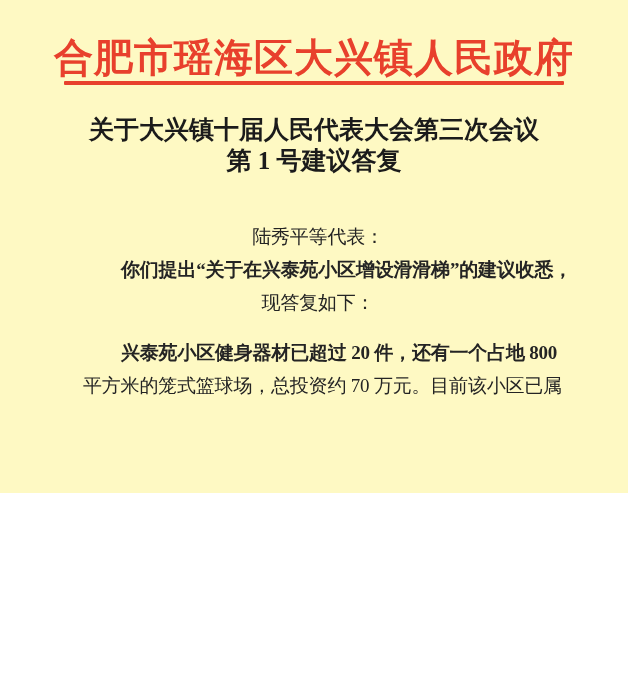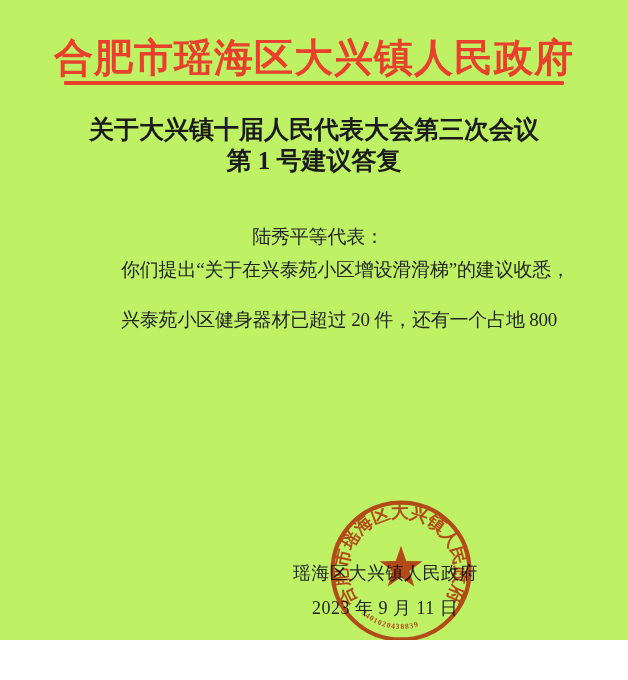--- a/index.html
+++ b/index.html
@@ -1,20 +1,20 @@
 <!DOCTYPE html>
 <html><head>
 <meta charset="utf-8">
 <style>
   html, body { margin: 0; padding: 0; background: #ffffff; }
   .page {
     position: relative;
     width: 628px;
-    height: 640px;
-    background: #bef264;
+    height: 493px;
+    background: #fef9c3;
     overflow: hidden;
     font-family: "Liberation Serif", "DejaVu Serif", serif;
   }
   .agency-header {
     position: absolute;
     top: 34px;
     left: 0;
     width: 100%;
     text-align: center;
     font-size: 39px;
@@ -48,21 +48,21 @@
     position: absolute;
     top: 220px;
     left: 83px;
     width: 470px;
     font-size: 19px;
     line-height: 33px;
     color: #242424;
     letter-spacing: -0.2px;
   }
   .doc-body .line { white-space: nowrap; text-align: center; }
-  .doc-body .indent { padding-left: 38px; }
+  .doc-body .indent { padding-left: 38px; font-weight: bold; }
   .doc-body .para-gap { margin-top: 17px; }
   .signature-name {
     position: absolute;
     top: 561px;
     left: 293px;
     font-size: 18px;
     letter-spacing: 0.5px;
     color: #242424;
     white-space: nowrap;
     z-index: 1;
@@ -125,21 +125,23 @@
   <div class="header-rule"></div>
 
   <div class="doc-title">
     <div>关于大兴镇十届人民代表大会第三次会议</div>
     <div>第 1 号建议答复</div>
   </div>
 
   <div class="doc-body">
     <div class="line">陆秀平等代表：</div>
     <div class="line indent">你们提出“关于在兴泰苑小区增设滑滑梯”的建议收悉，</div>
+    <div class="line">现答复如下：</div>
     <div class="line indent para-gap">兴泰苑小区健身器材已超过 20 件，还有一个占地 800</div>
+    <div class="line">平方米的笼式篮球场，总投资约 70 万元。目前该小区已属</div>
   </div>
 
   <div class="signature-name">瑶海区大兴镇人民政府</div>
 
   <div class="signature-date">2023 年 9 月 11 日</div>
 
   <svg class="official-seal" viewBox="0 0 160 160" xmlns="http://www.w3.org/2000/svg">
     <defs>
       <path id="sealArcTop" d="M 33.3 112.7 A 57 57 0 1 1 126.7 112.7" fill="none"></path>
       <path id="sealArcBottom" d="M 36.2 123.8 A 62 62 0 0 0 123.8 123.8" fill="none"></path>

